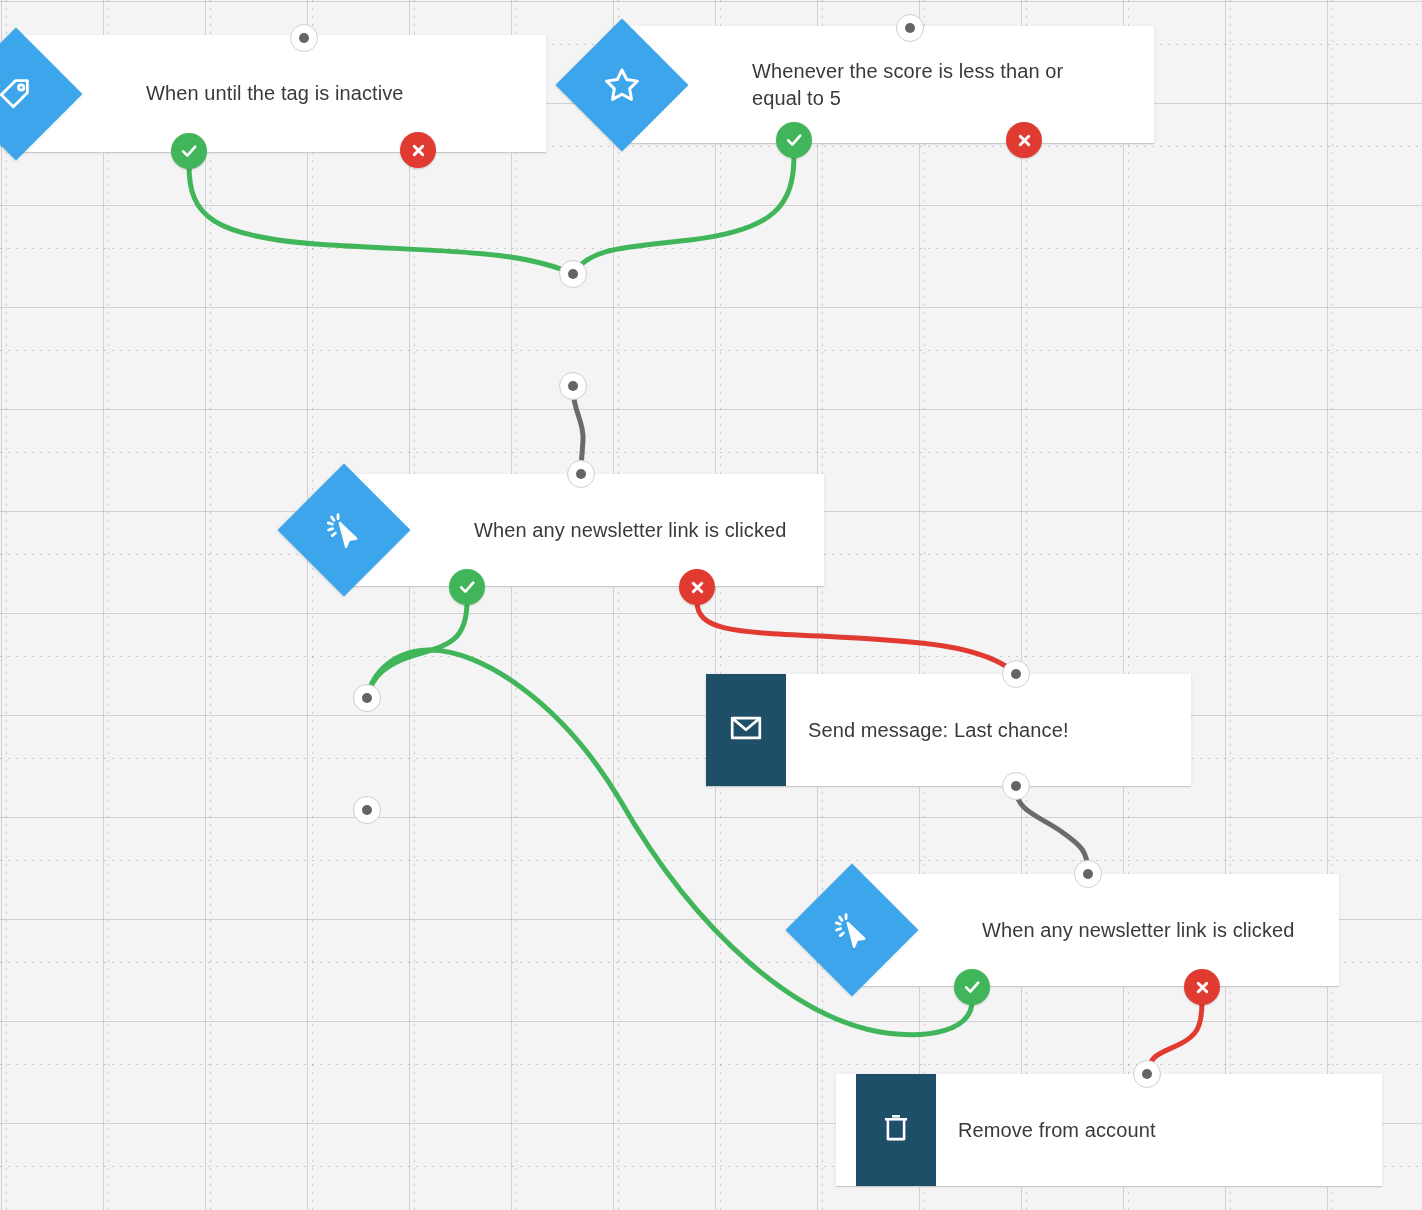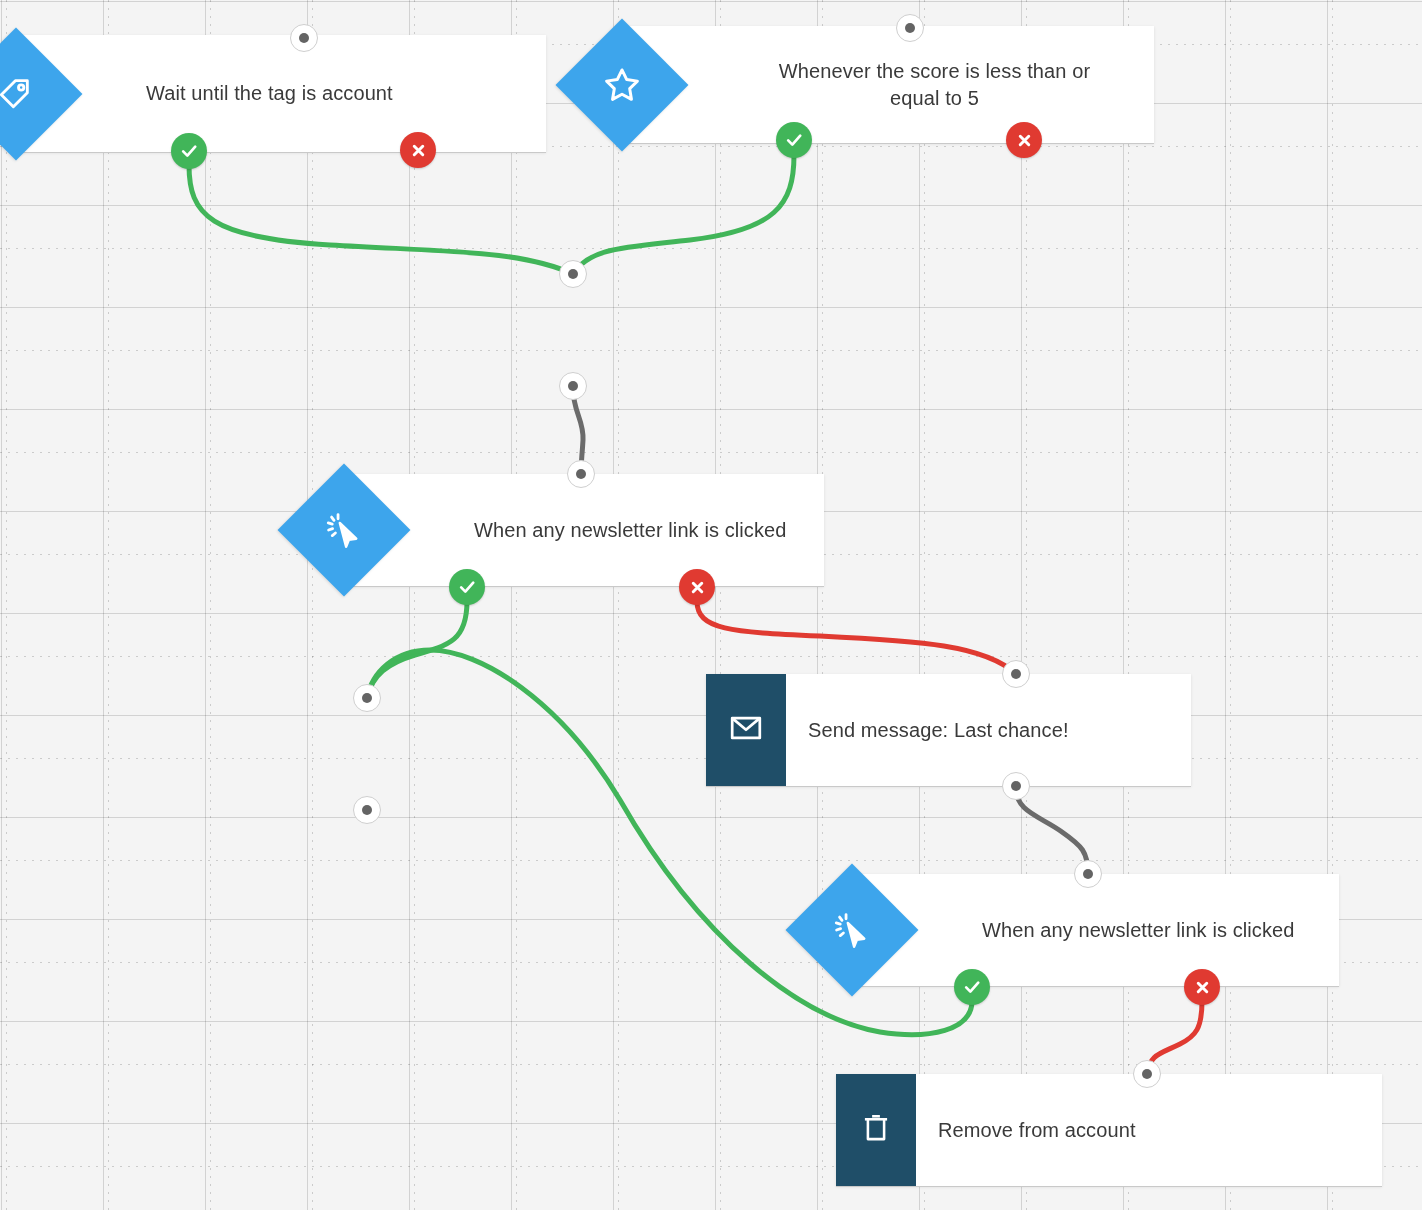--- a/index.html
+++ b/index.html
@@ -207,24 +207,24 @@
     <div class="diamond-wrap">
       <div class="diamond">
         <span class="glyph">
           <svg width="40" height="40" viewBox="0 0 24 24" fill="none" stroke="#ffffff" stroke-width="1.7" stroke-linejoin="round">
             <path d="M3.2 12.4 L11.6 4 h7.2 v7.2 L10.4 19.6 z"></path>
             <circle cx="15.1" cy="8.1" r="1.6"></circle>
           </svg>
         </span>
       </div>
     </div>
-    <span class="node-label">Wait until the tag is account</span>
-  </div>
-
-  <div class="node trigger" style="left:622px; top:26px; width:532px; height:117px;text-align:center;">
+    <span class="node-label">When until the tag is inactive</span>
+  </div>
+
+  <div class="node trigger" style="left:622px; top:26px; width:532px; height:117px;">
     <div class="diamond-wrap">
       <div class="diamond">
         <span class="glyph">
           <svg width="42" height="42" viewBox="0 0 24 24" fill="none" stroke="#ffffff" stroke-width="1.7" stroke-linejoin="round">
             <path d="M12 3.4 l2.7 5.5 6.1 .9 -4.4 4.3 1 6.1 -5.4 -2.9 -5.4 2.9 1 -6.1 -4.4 -4.3 6.1 -.9 z"></path>
           </svg>
         </span>
       </div>
     </div>
     <span class="node-label" style="max-width:365px;">Whenever the score is less than or equal to 5</span>
@@ -265,21 +265,21 @@
           <svg width="42" height="42" viewBox="0 0 24 24" fill="none" stroke="#ffffff" stroke-width="1.6" stroke-linecap="round">
             <path d="M8.6 3.2 v2.4 M4.9 4.6 l1.4 1.9 M3.0 7.9 l2.3 .7 M3.2 12.0 l2.3 -.8 M5.3 15.2 l1.8 -1.5"></path>
             <path d="M9.6 8.0 L19.0 17.0 l-4.2 .6 -1.6 4.0 z" fill="#ffffff" stroke="#ffffff" stroke-width="1.4" stroke-linejoin="round"></path>
           </svg>
         </span>
       </div>
     </div>
     <span class="node-label">When any newsletter link is clicked</span>
   </div>
 
-  <div class="node action" style="left:836px; top:1074px; width:546px; height:112px;">
+  <div class="node action" style="left:836px; top:1074px; width:546px; height:112px;padding-left:20px;">
     <div class="iconbox">
       <span>
         <svg width="36" height="36" viewBox="0 0 24 24" fill="none" stroke="#ffffff" stroke-width="1.7" stroke-linejoin="round">
           <path d="M4.6 6.2 h14.8"></path>
           <path d="M9.4 4.2 h5.2"></path>
           <path d="M6.6 6.4 v13.0 h10.8 v-13.0"></path>
         </svg>
       </span>
     </div>
     <span class="node-label">Remove from account</span>

